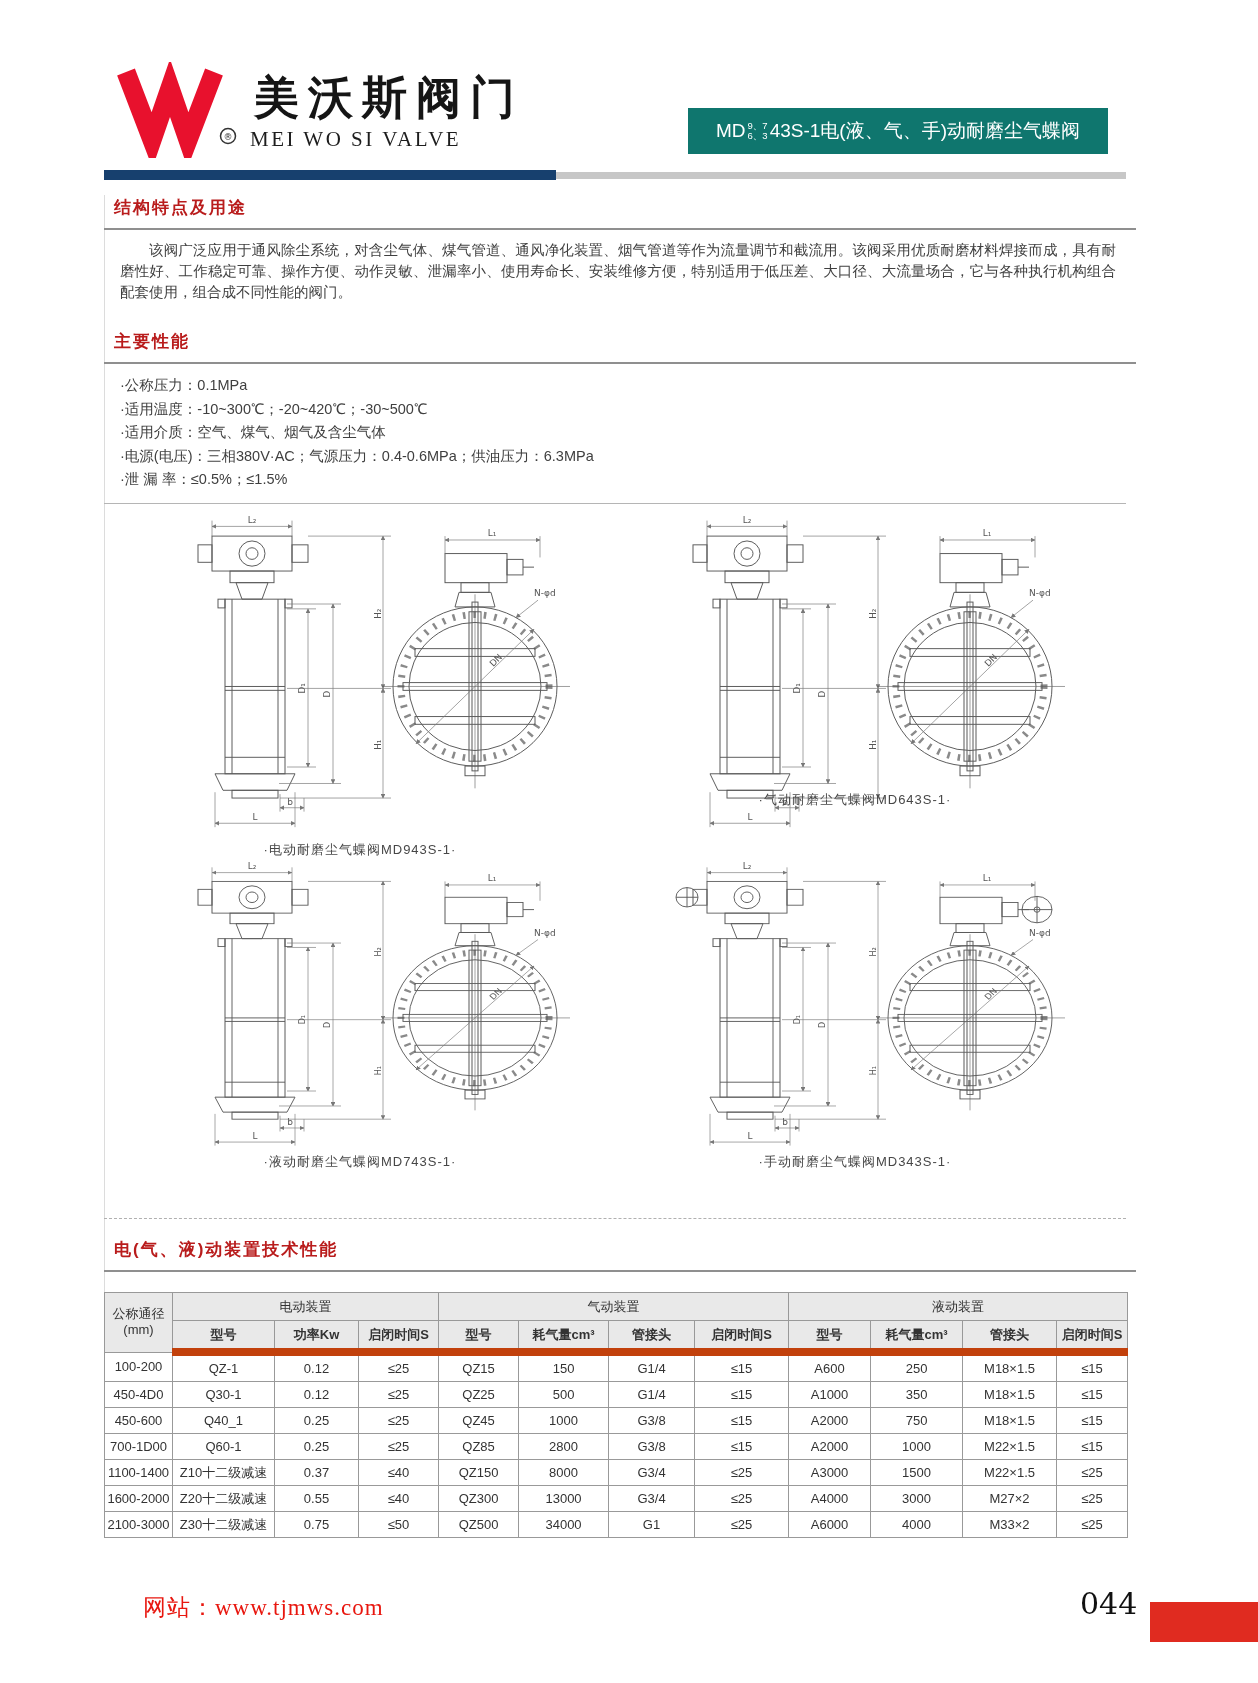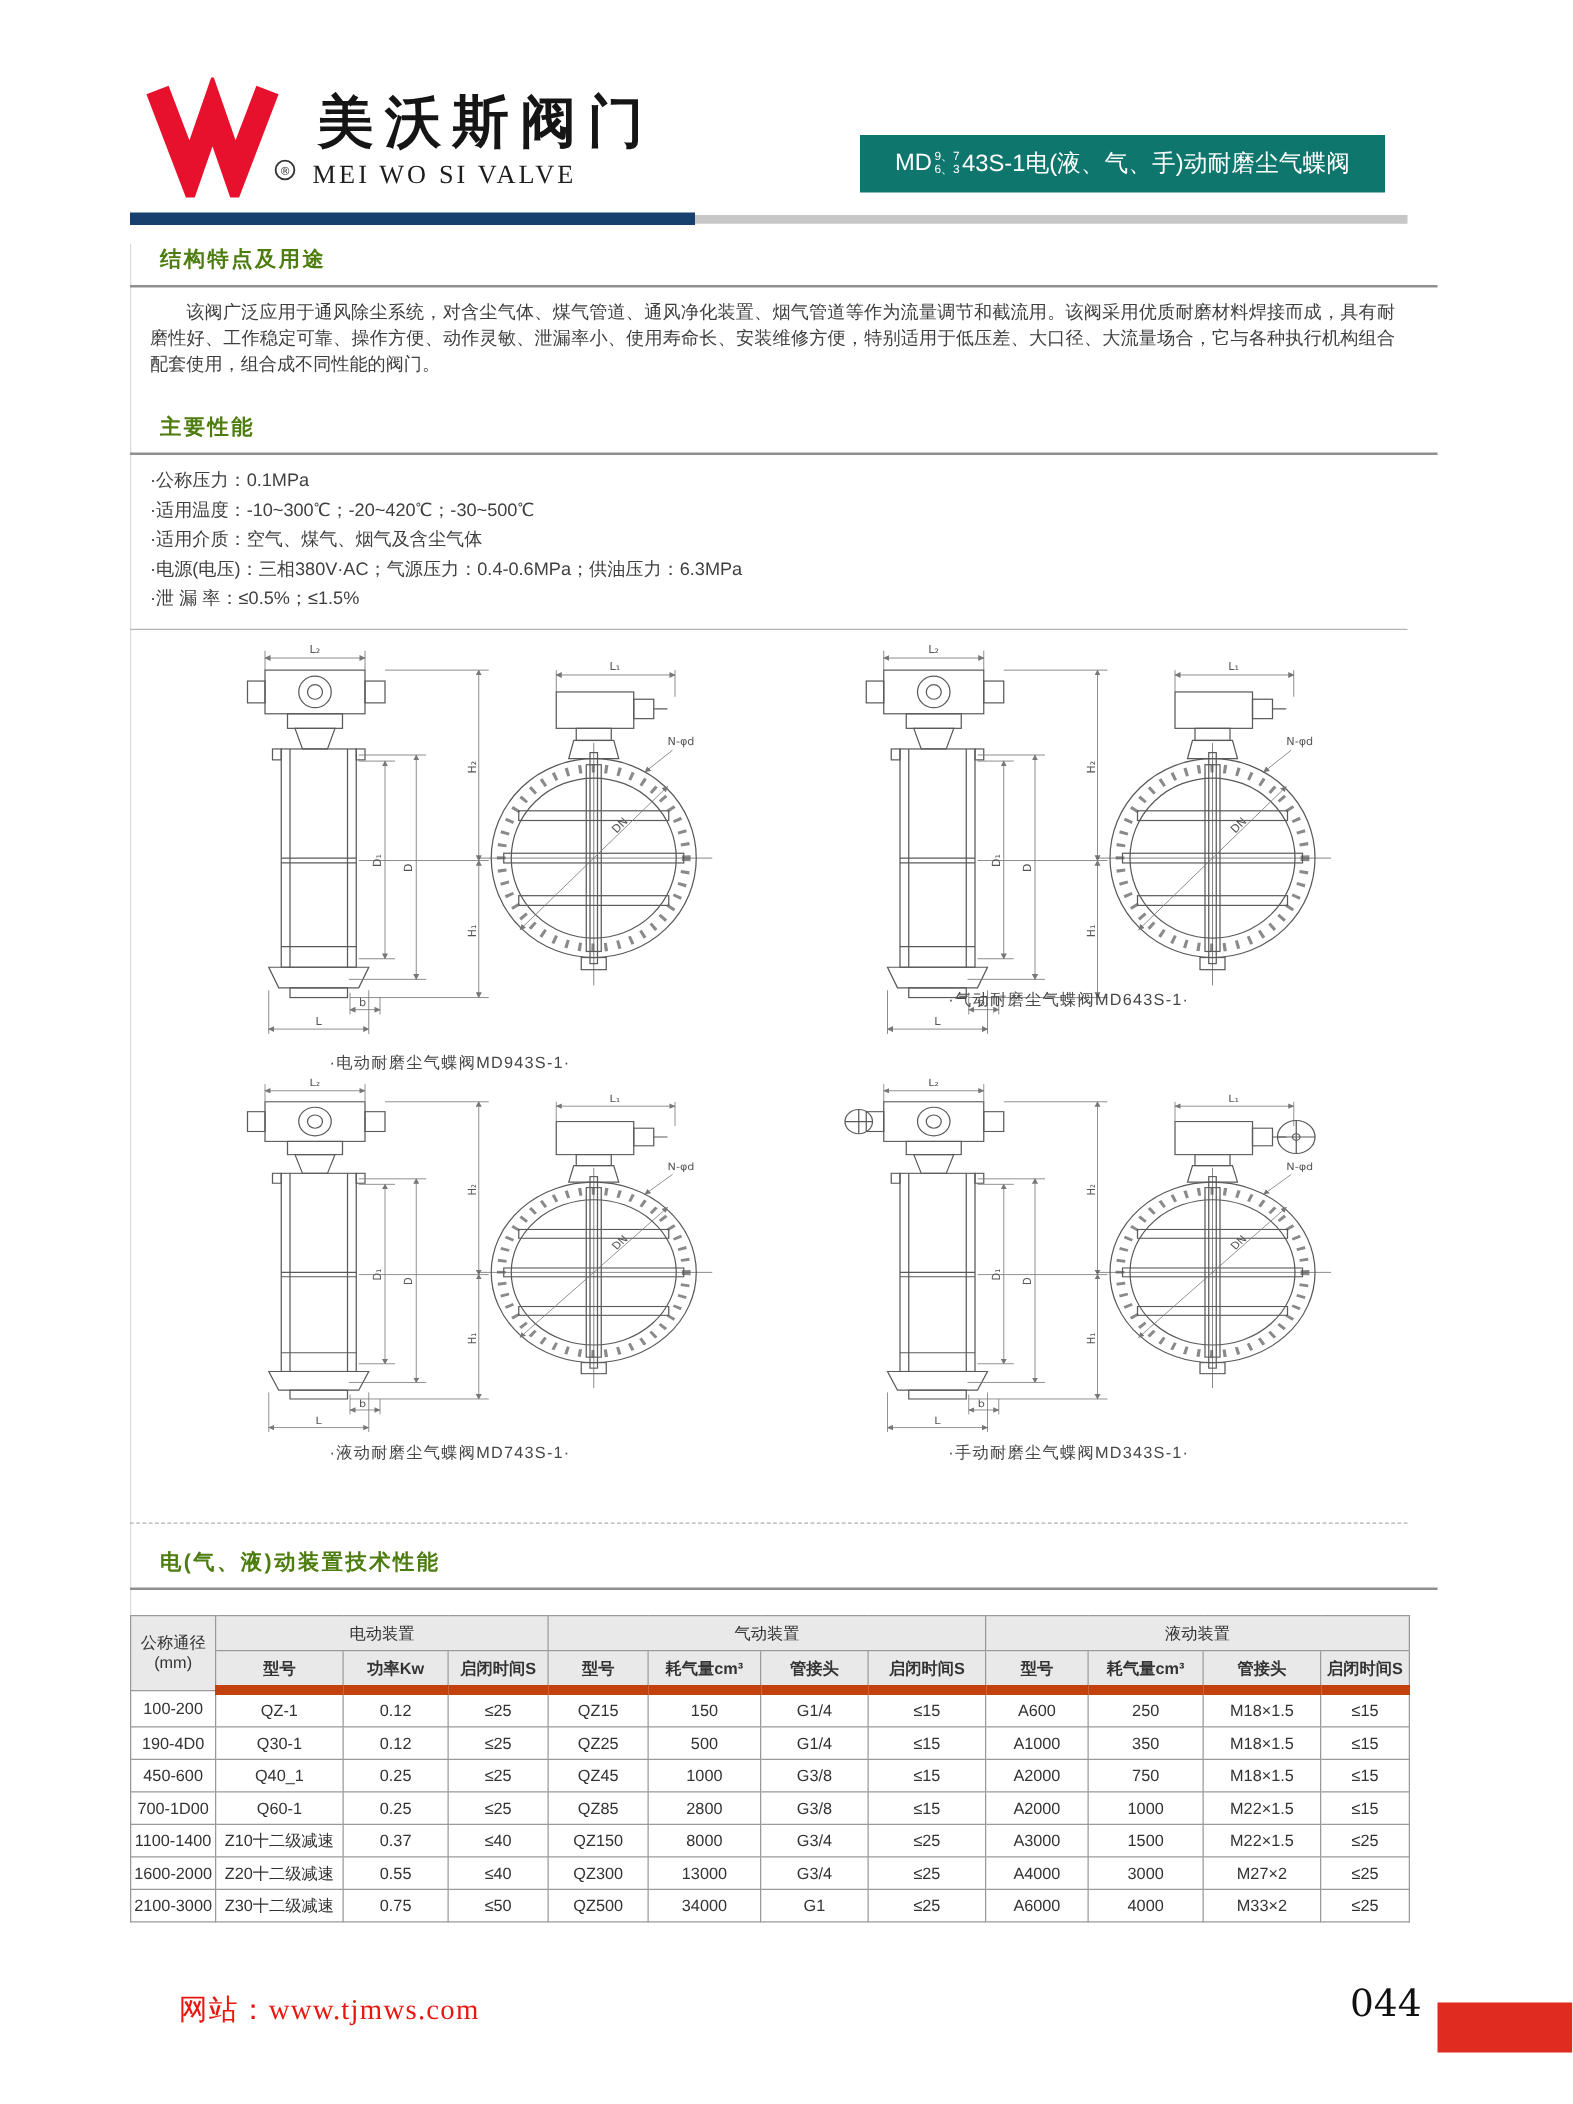--- a/index.html
+++ b/index.html
@@ -15,21 +15,21 @@
   #banner{position:absolute;left:688px;top:108px;width:420px;height:46px;background:#0f766e;
           color:#fff;display:flex;align-items:center;justify-content:center;font-size:19px;white-space:nowrap;}
   #banner .frac{display:inline-flex;flex-direction:column;font-size:9.5px;line-height:1.1;
           margin:0 2px;text-align:left;}
   #bar-blue{position:absolute;left:104px;top:170px;width:452px;height:10px;background:#17406e;}
   #bar-gray{position:absolute;left:556px;top:172px;width:570px;height:7px;background:#c7c7c7;}
 
   
   #left-rule{position:absolute;left:104px;top:195px;height:1335px;width:0;border-left:1px solid #dcdcdc;}
   .sec-head{position:absolute;left:104px;width:1022px;border-bottom:2px solid #8f8f8f;
-            padding:0 0 9px 24px;font-weight:bold;font-size:17px;color:#4d7c0f;letter-spacing:2px;}
+            padding:0 0 9px 10px;font-weight:bold;font-size:17px;color:#b91c1c;letter-spacing:2px;}
   #para{position:absolute;left:120px;top:240px;width:996px;font-size:14.5px;line-height:21px;
         text-align:justify;text-indent:2em;color:#3f3f3f;}
   #perf-list{position:absolute;left:120px;top:374px;font-size:14.5px;line-height:23.5px;color:#3f3f3f;}
   #divider1{position:absolute;left:104px;top:503px;width:1022px;border-top:1px solid #b5b5b5;}
   #divider2{position:absolute;left:104px;top:1218px;width:1022px;border-top:1px dashed #b0b0b0;}
 
   
   .valve{position:absolute;width:420px;}
   .cap{position:absolute;width:420px;text-align:center;font-size:13px;color:#474747;letter-spacing:1px;}
 
@@ -253,21 +253,21 @@
           <td>QZ15</td>
           <td>150</td>
           <td>G1/4</td>
           <td>≤15</td>
           <td>A600</td>
           <td>250</td>
           <td>M18×1.5</td>
           <td>≤15</td>
         </tr>
       <tr>
-          <td>190-4D0</td>
+          <td>450-4D0</td>
           <td>Q30-1</td>
           <td>0.12</td>
           <td>≤25</td>
           <td>QZ25</td>
           <td>500</td>
           <td>G1/4</td>
           <td>≤15</td>
           <td>A1000</td>
           <td>350</td>
           <td>M18×1.5</td>

